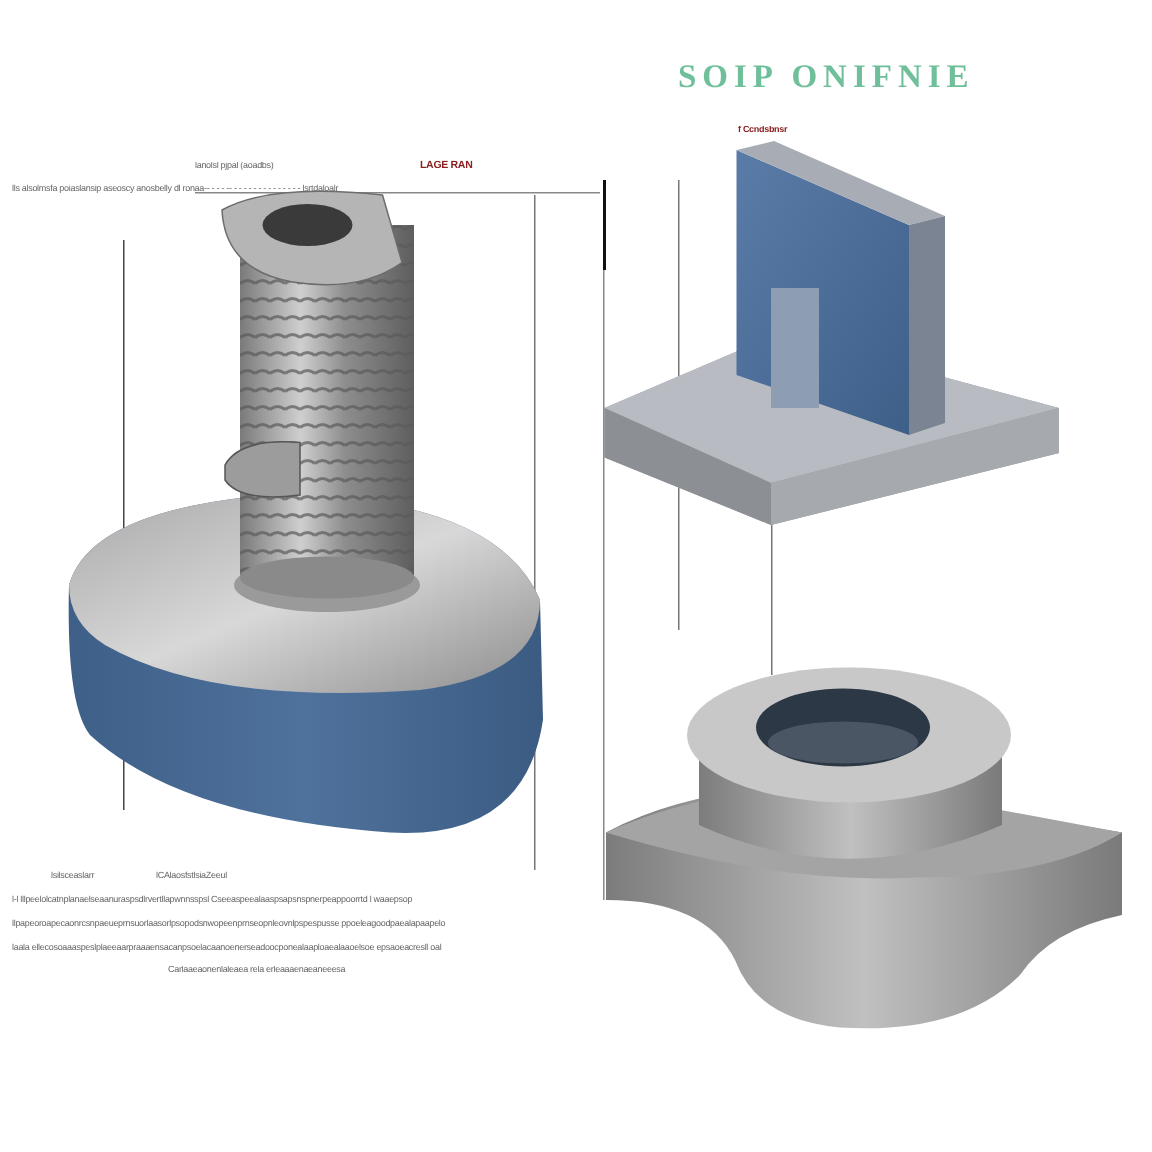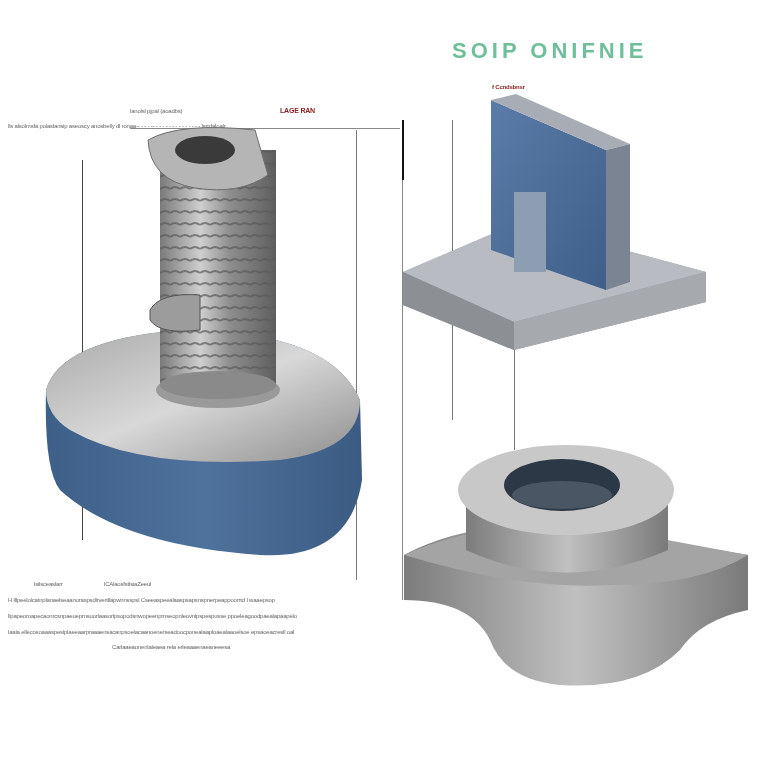--- a/index.html
+++ b/index.html
@@ -1,18 +1,18 @@
 <!DOCTYPE html>
 <html><head>
 <meta charset="utf-8">
 <style>
   html,body{margin:0;padding:0;background:#fff;}
   body{width:768px;height:768px;position:relative;overflow:hidden;font-family:"Liberation Sans",sans-serif;}
   .abs{position:absolute;}
-  .title{left:452px;top:38px;font-size:22px;font-weight:bold;letter-spacing:4px;color:#6fbf9a;font-family:Liberation Sans, sans-serif;}
+  .title{left:452px;top:38px;font-size:22px;font-weight:bold;letter-spacing:4px;color:#6fbf9a;font-family:Liberation Serif, serif;}
   .tiny{font-size:6px;color:#666;white-space:nowrap;overflow:hidden;letter-spacing:-0.2px;}
   .red{color:#8a2020;font-weight:bold;}
   .vline{position:absolute;width:1px;background:#555;}
   .hline{position:absolute;height:1px;background:#888;}
   svg{position:absolute;left:0;top:0;}
 </style>
 </head>
 <body>
 
 <div class="abs title">SOIP ONIFNIE</div>

